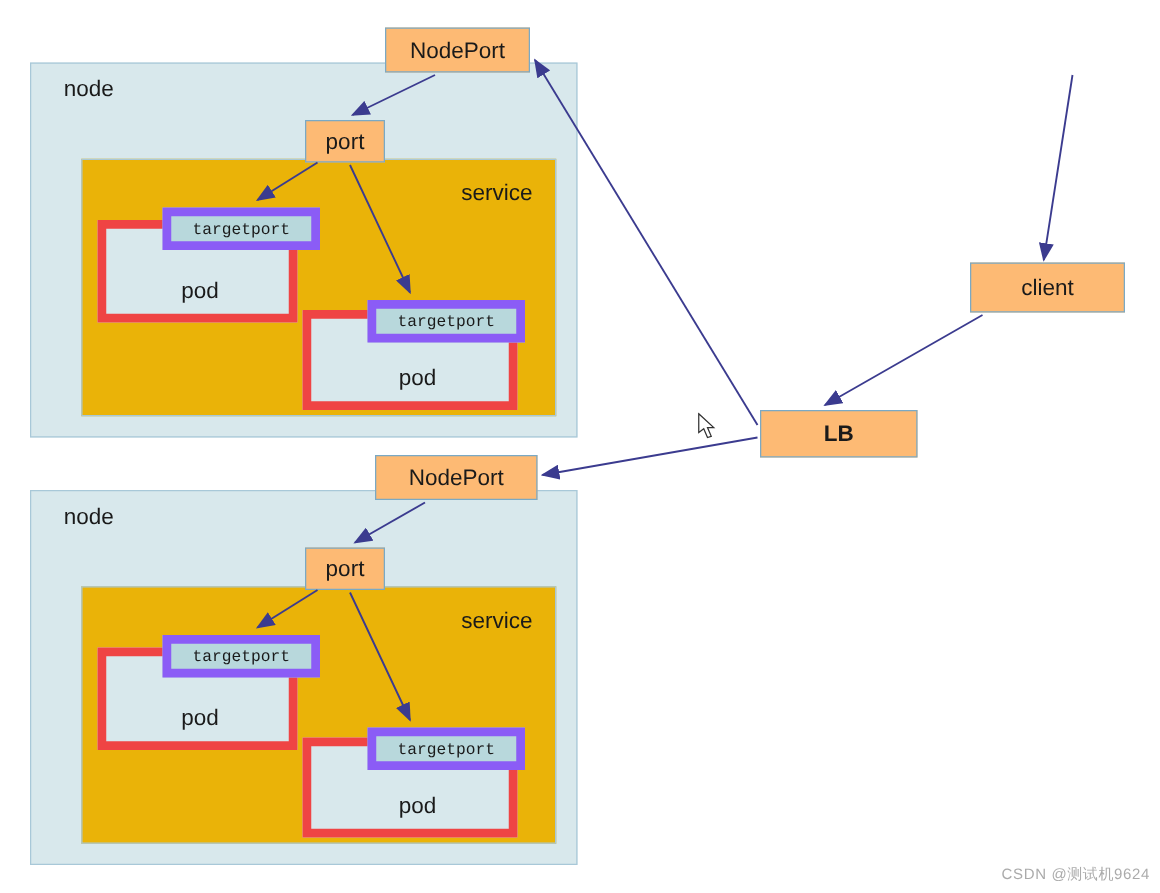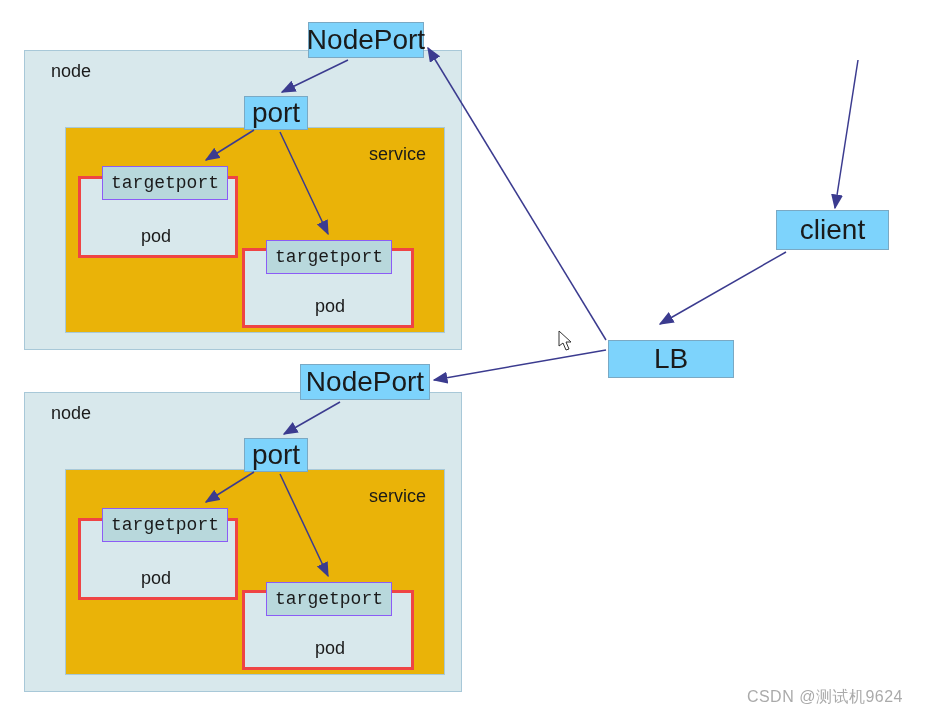--- a/index.html
+++ b/index.html
@@ -9,70 +9,71 @@
     width: 928px;
     height: 714px;
     position: relative;
     font-family: Arial, sans-serif;
     background: #ffffff;
     overflow: hidden;
   }
   .box {
     position: absolute;
     border: 1px solid #7aa9c4;
-    background: #7dd3fc;
+    background: #fdba74;
     display: flex;
     align-items: center;
     justify-content: center;
-    font-size: 28px;
+    font-size: 18px;
     color: #1a1a1a;
   }
   .node-box {
     position: absolute;
     border: 1px solid #a8c8d8;
     background: #d8e8ec;
   }
   .node-label {
     position: absolute;
     font-size: 18px;
     color: #1a1a1a;
   }
   .service-box {
     position: absolute;
     border: 1px solid #a8c8d8;
     background: #eab308;
   }
   .pod-box {
     position: absolute;
-    border: 3px solid #ef4444;
+    border: 7px solid #ef4444;
     background: #d8e8ec;
   }
   .targetport-box {
     position: absolute;
-    border: 1px solid #8b5cf6;
+    border: 7px solid #8b5cf6;
     background: #b8d8dc;
     display: flex;
     align-items: center;
     justify-content: center;
-    font-size: 18px;
+    font-size: 13px;
     font-family: "Courier New", monospace;
     color: #1a1a1a;
+    margin-left: 28px;
   }
   svg.arrows {
     position: absolute;
     top: 0; left: 0;
     width: 928px;
     height: 714px;
     pointer-events: none;
   }
   .watermark {
     position: absolute;
     bottom: 6px;
-    right: 25px;
-    font-size: 16px;
+    right: 8px;
+    font-size: 12px;
     color: rgba(100,100,100,0.55);
     letter-spacing: 0.5px;
   }
   .cursor {
     position: absolute;
     width: 16px;
     height: 22px;
     pointer-events: none;
   }
 </style>
@@ -132,25 +133,25 @@
 </div>
 
 <div class="box" style="left:244px; top:438px; width:64px; height:34px;">
   <span>port</span>
 </div>
 
 <div class="box" style="left:300px; top:364px; width:130px; height:36px;">
   <span>NodePort</span>
 </div>
 
-<div class="box" style="left:608px; top:340px; width:126px; height:38px;">
+<div class="box" style="left:608px; top:328px; width:126px; height:38px;font-weight:bold;">
   <span>LB</span>
 </div>
 
-<div class="box" style="left:776px; top:210px; width:113px; height:40px;">
+<div class="box" style="left:776px; top:210px; width:124px; height:40px;">
   <span>client</span>
 </div>
 
 <svg class="arrows">
   <defs>
     <marker id="arrowhead" markerWidth="10" markerHeight="8" refX="9" refY="4" orient="auto">
       <polygon points="0 0, 10 4, 0 8" fill="#3b3b8f"></polygon>
     </marker>
   </defs>
 

